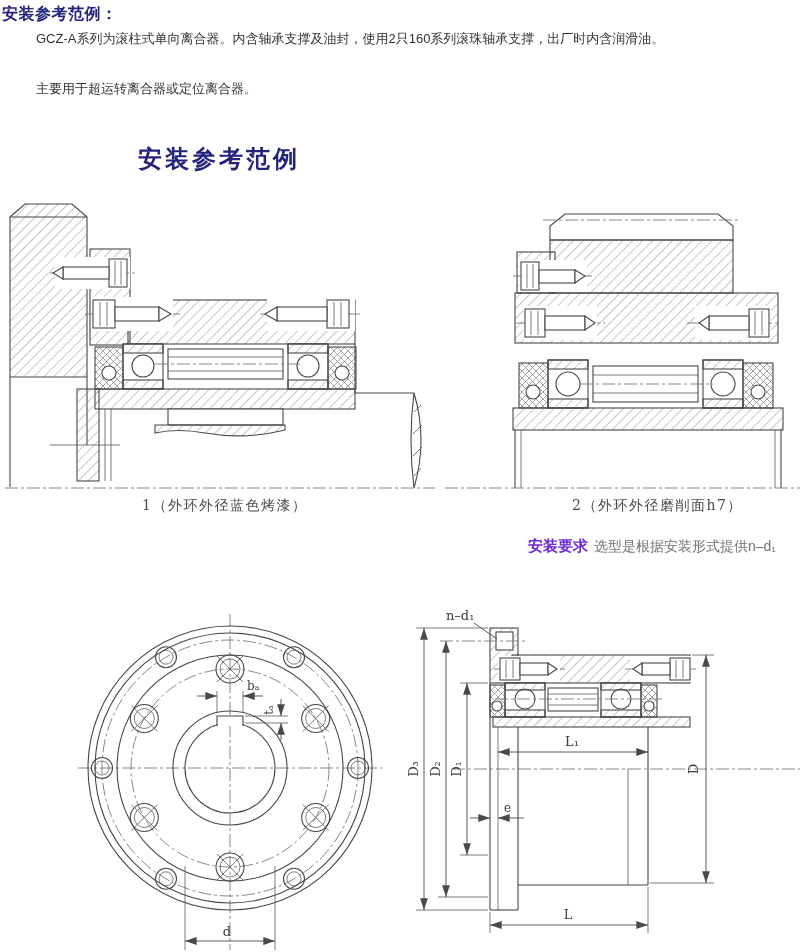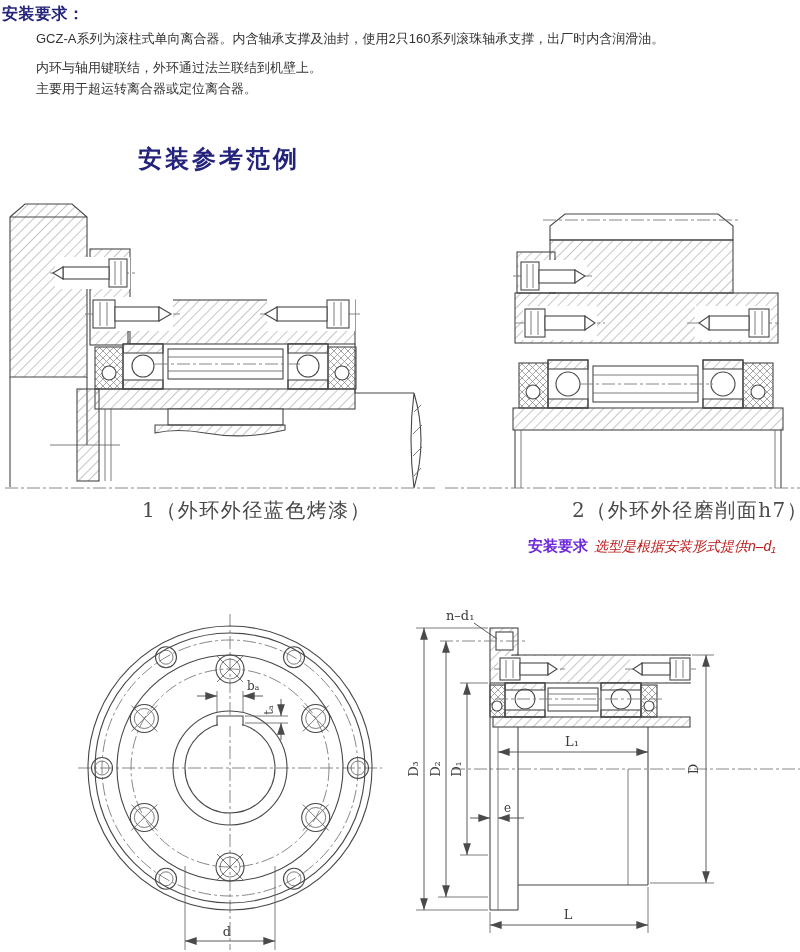--- a/index.html
+++ b/index.html
@@ -9,27 +9,27 @@
   #intro{position:absolute;left:2px;top:4px;width:796px;}
   #intro .title{font-size:16px;font-weight:bold;color:#23237b;letter-spacing:.5px;}
   #intro .line{position:absolute;left:34px;width:764px;font-size:13px;color:#333;white-space:nowrap;}
   .l0{top:26px;} .l1{top:55px;} .l2{top:76px;}
   
   .hd{position:absolute;font-size:24px;font-weight:bold;color:#23237b;white-space:nowrap;}
   #hd-zh{left:138px;top:143px;letter-spacing:3px;}
   #hd-en{left:432px;top:143px;letter-spacing:1px;}
   
   .cap{position:absolute;font-family:"DejaVu Serif","Liberation Serif",serif;
-       font-size:20px;color:#4a4a4a;letter-spacing:1.5px;white-space:nowrap;}
+       font-size:14px;color:#4a4a4a;letter-spacing:1.5px;white-space:nowrap;}
   #cap1{left:142px;top:497px;}
   #cap2{left:572px;top:497px;}
   
   #note{position:absolute;left:528px;top:537px;white-space:nowrap;font-size:14px;}
   #note .nlabel{font-weight:bold;color:#6d28d9;font-size:15px;margin-right:6px;}
-  #note .ntext{color:#b91c1c;font-style:italic;}
+  #note .ntext{color:#737373;}
   svg{position:absolute;overflow:visible;}
   svg text{font-family:"DejaVu Serif","Liberation Serif",serif;fill:#3c3c3c;}
   .ln{stroke:#474747;stroke-width:1.1;fill:none;}
   .thin{stroke:#5a5a5a;stroke-width:.8;fill:none;}
   .cl{stroke:#7a7a7a;stroke-width:.9;fill:none;stroke-dasharray:13 3 3 3;}
   .ht{fill:url(#hatch);stroke:#474747;stroke-width:1.1;}
   .xh{fill:url(#xhatch);stroke:#474747;stroke-width:1.1;}
   .wh{fill:#ffffff;stroke:none;}
   .whl{fill:#ffffff;stroke:#474747;stroke-width:1.1;}
   .dim{stroke:#4a4a4a;stroke-width:.9;fill:none;}
@@ -47,23 +47,22 @@
       <pattern id="xhatch" width="7" height="7" patternUnits="userSpaceOnUse">
         <path d="M0,0 L7,7 M7,0 L0,7" stroke="#8f8f8f" stroke-width=".8"></path>
       </pattern>
       <marker id="arr" viewBox="0 0 12 8" refX="12" refY="4" markerWidth="13" markerHeight="9" orient="auto-start-reverse">
           <path d="M0,0 L12,4 L0,8 Z" fill="#4a4a4a"></path>
         </marker>
     </defs>
   </svg>
 
   <div id="intro">
-    <span class="title">安装要求：</span>
+    <span class="title">安装参考范例：</span>
     <div class="line l0">GCZ-A系列为滚柱式单向离合器。内含轴承支撑及油封，使用2只160系列滚珠轴承支撑，出厂时内含润滑油。</div>
-    <div class="line l1">内环与轴用键联结，外环通过法兰联结到机壁上。</div>
     <div class="line l2">主要用于超运转离合器或定位离合器。</div>
   </div>
 
   <div class="hd" id="hd-zh">安装参考范例</div>
 
   <svg id="d1" style="left:5px;top:197px" width="430" height="300" viewBox="0 0 430 300">
     <g>
       <polygon class="ht" points="5,20 20,7 67,7 82,20 82,180 5,180"></polygon>
       <line class="ln" x1="5" y1="20" x2="82" y2="20"></line>
       <line class="ln" x1="5" y1="180" x2="5" y2="290"></line>

